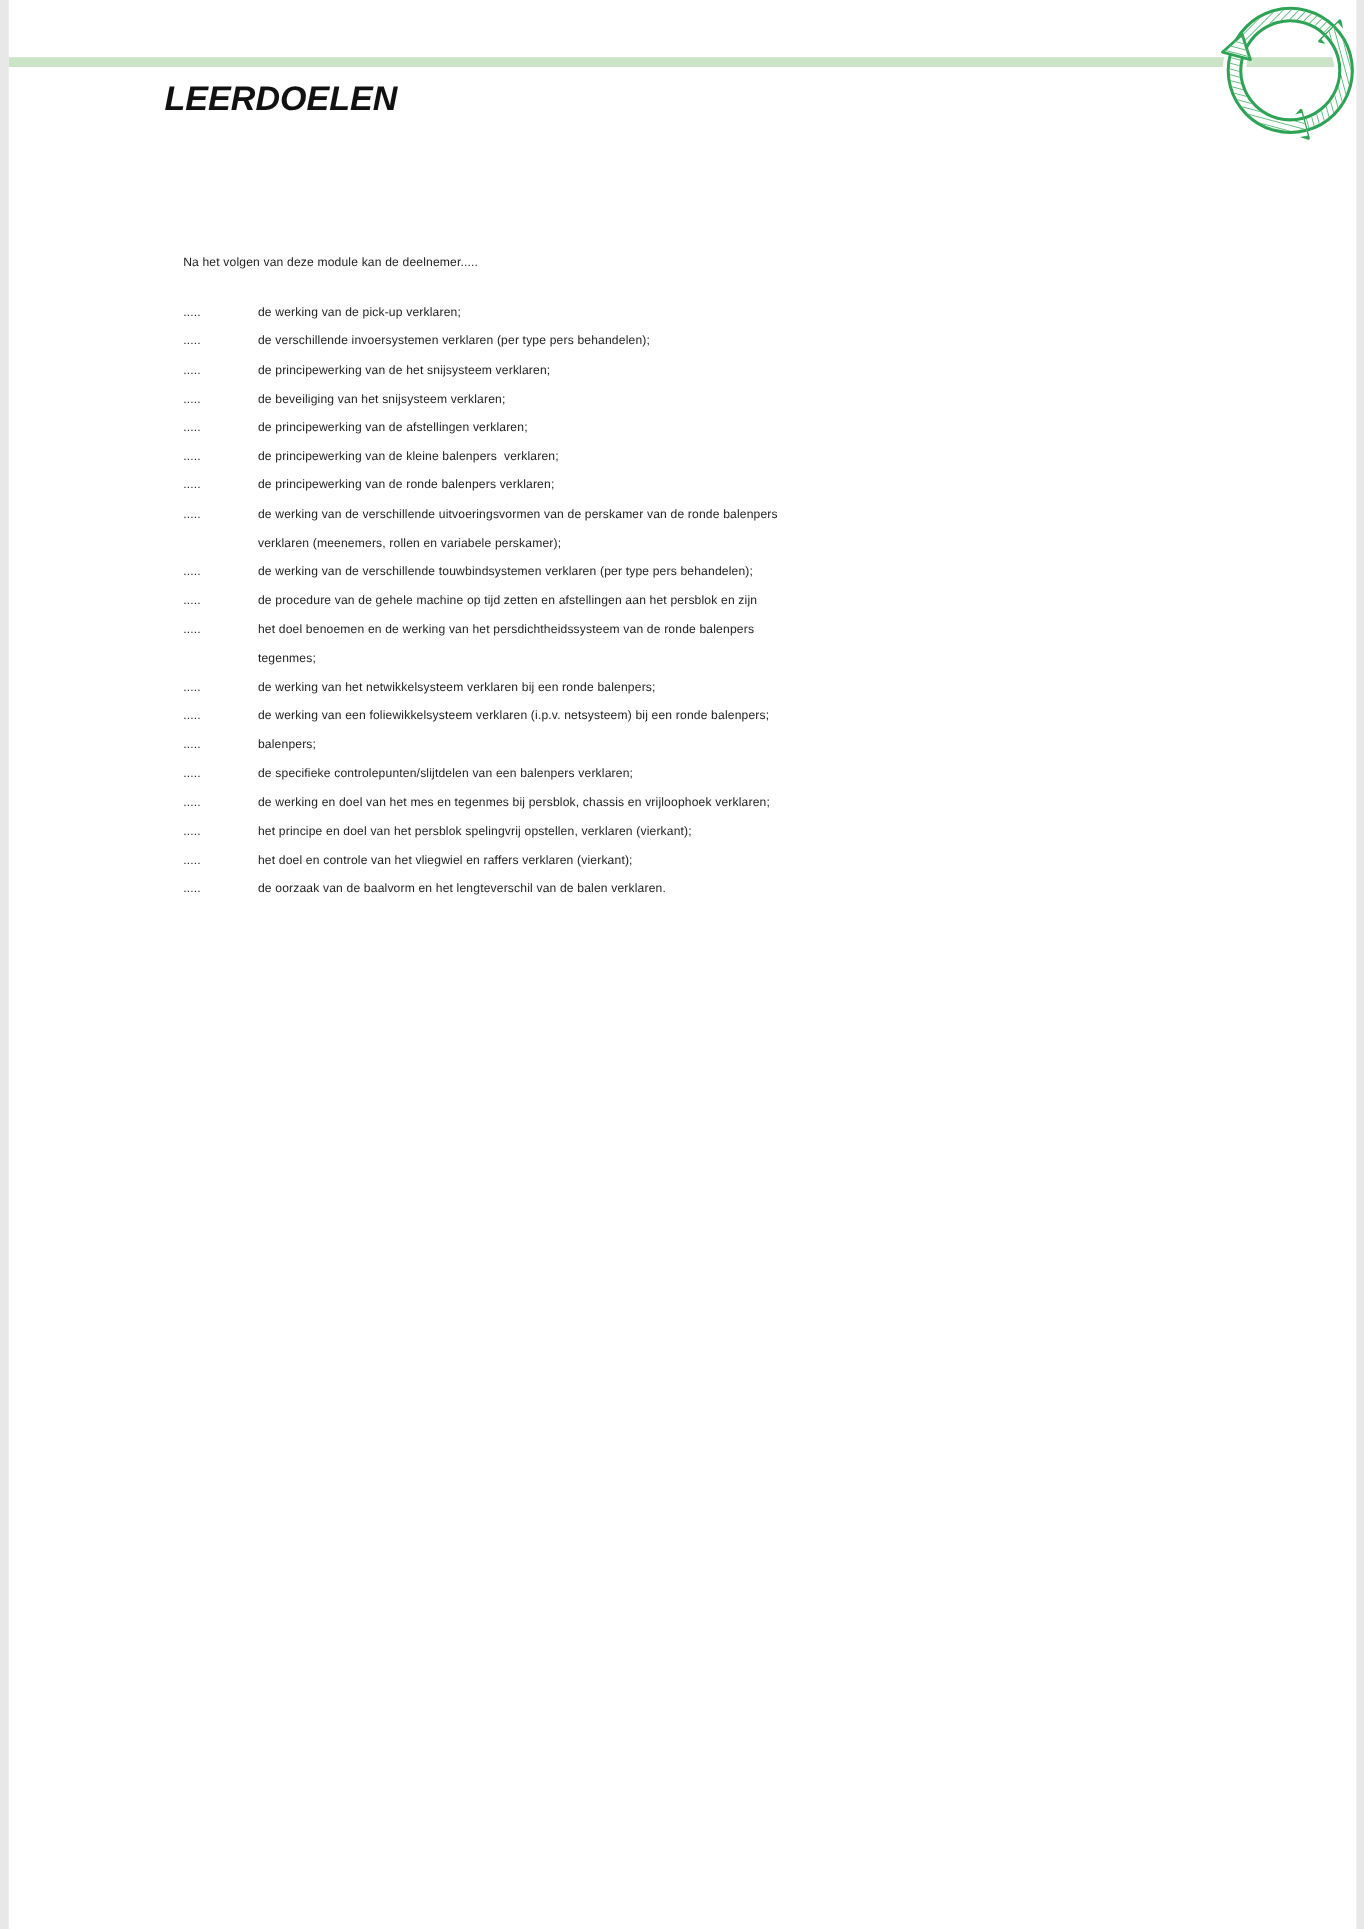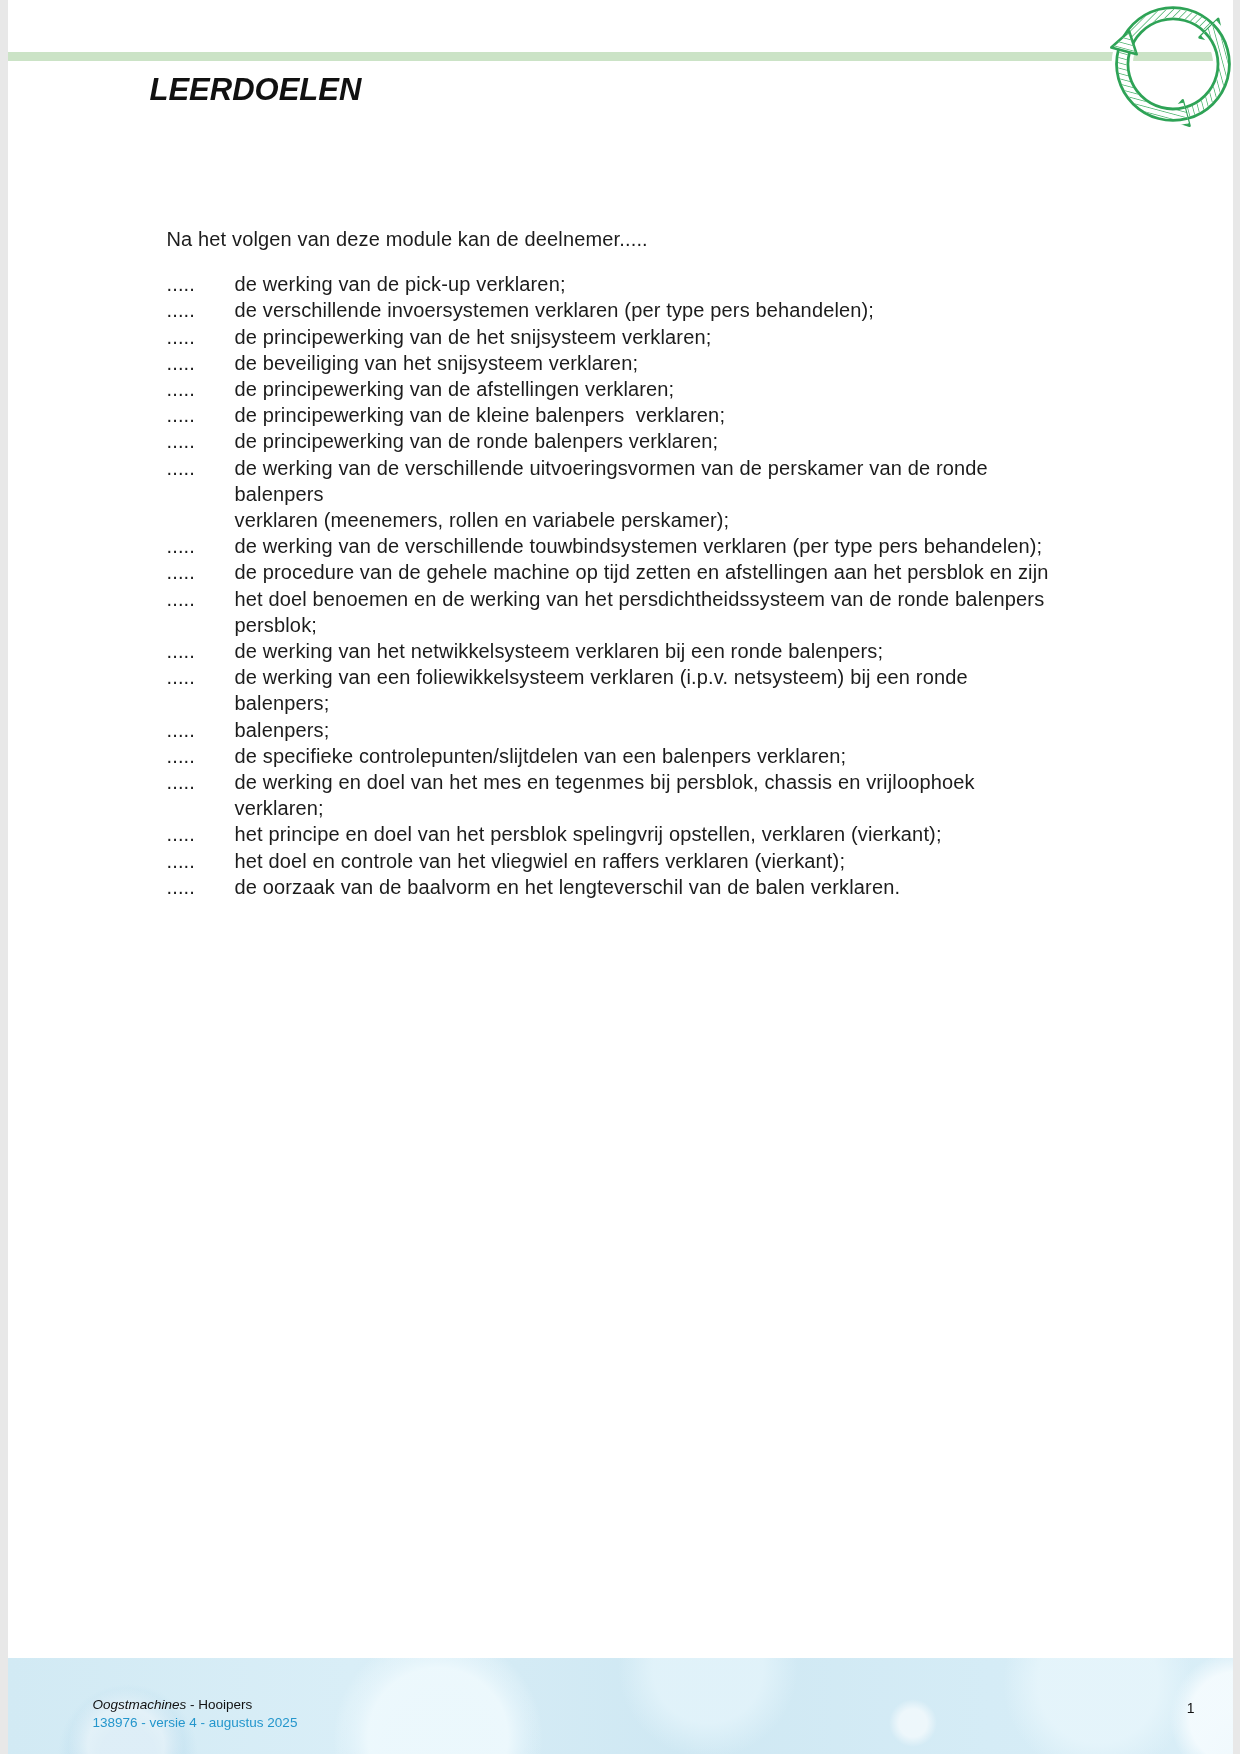--- a/index.html
+++ b/index.html
@@ -23,21 +23,21 @@
   }
   
   .page-title{
     position:absolute;left:142px;top:72px;margin:0;z-index:3;
     font-size:31px;font-weight:bold;font-style:italic;
     letter-spacing:0px;color:#111;
   }
   
   .content{
     position:absolute;left:159px;top:226px;width:900px;z-index:1;
-    font-size:20px;line-height:26.2px;letter-spacing:.15px;
+    font-size:11px;line-height:26.2px;letter-spacing:.15px;
   }
   .intro{margin:0 0 19px 0;}
   .obj-row{display:flex;align-items:flex-start;}
   .marker{flex:0 0 68px;}
   .obj-text{flex:1;}
   .obj-text div{white-space:pre-wrap;}
   
   .footer{
     position:absolute;left:0;right:0;bottom:0;height:96px;z-index:1;
     background:
@@ -147,21 +147,21 @@
         <div class="obj-row">
           <span class="marker">.....</span>
           <span class="obj-text">
             <div>de procedure van de gehele machine op tijd zetten en afstellingen aan het persblok en zijn</div>
           </span>
         </div>
         <div class="obj-row">
           <span class="marker">.....</span>
           <span class="obj-text">
             <div>het doel benoemen en de werking van het persdichtheidssysteem van de ronde balenpers</div>
-            <div>persblok;</div>
+            <div>tegenmes;</div>
           </span>
         </div>
         <div class="obj-row">
           <span class="marker">.....</span>
           <span class="obj-text">
             <div>de werking van het netwikkelsysteem verklaren bij een ronde balenpers;</div>
           </span>
         </div>
         <div class="obj-row">
           <span class="marker">.....</span>
@@ -201,21 +201,14 @@
         </div>
         <div class="obj-row">
           <span class="marker">.....</span>
           <span class="obj-text">
             <div>de oorzaak van de baalvorm en het lengteverschil van de balen verklaren.</div>
           </span>
         </div>
       </div>
   </main>
 
-  <footer class="footer">
-    <div class="footer-left">
-      <div class="footer-line1"><span class="it">Oogstmachines</span><span> - Hooipers</span></div>
-      <div class="footer-version">138976 - versie 4 - augustus 2025</div>
-    </div>
-    <div class="page-number">1</div>
-  </footer>
 
 </div>
 
 </body></html>

